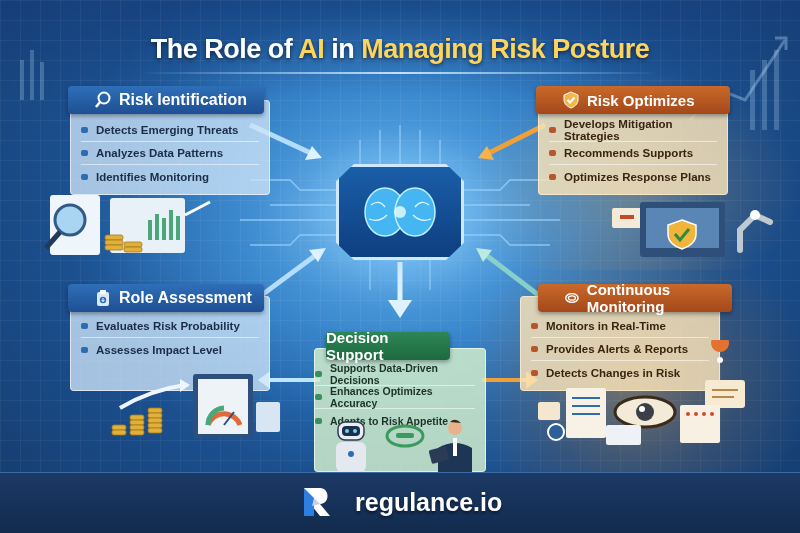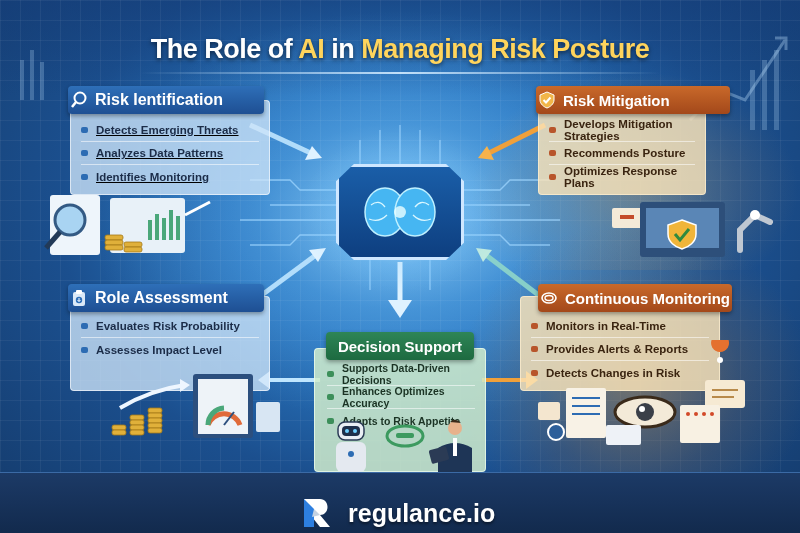--- a/index.html
+++ b/index.html
@@ -50,21 +50,21 @@
   .card { position: absolute; }
   .card .body {
     position: absolute; border-radius: 4px;
     padding: 0 10px;
   }
   .card.blue .body { background: rgba(205,228,248,0.78); border: 1px solid rgba(255,255,255,0.6); }
   .card.orange .body { background: rgba(250,228,185,0.82); border: 1px solid rgba(255,240,210,0.7); }
   .card.green .body { background: rgba(208,236,205,0.85); border: 1px solid rgba(240,255,240,0.7); }
   .card .hdr {
     position: absolute; height: 28px; border-radius: 4px;
-    display: flex; align-items: center; padding-left: 2px;
+    display: flex; align-items: center; padding-left: 26px;
     color: #fff; font-weight: bold; font-size: 16px;
     box-shadow: 0 2px 4px rgba(0,0,0,0.35);
   }
   .card.blue .hdr { background: linear-gradient(180deg, #2e6fb8 0%, #1e4f93 100%); }
   .card.orange .hdr { background: linear-gradient(180deg, #c9692a 0%, #a3481a 100%); font-size: 15px; }
   .card.green .hdr { background: linear-gradient(180deg, #2e8556 0%, #1d6a40 100%); justify-content: center; padding-left: 0; font-size: 15px; }
   .hdr .ico { width: 18px; height: 18px; margin-right: 7px; display: inline-block; }
   .item {
     display: flex; align-items: center;
     height: 23px; font-size: 11.5px; color: #1b2c48; font-weight: bold;
@@ -86,22 +86,22 @@
     border: 3px solid #cfe7ff;
     clip-path: polygon(14% 0, 86% 0, 100% 18%, 100% 82%, 86% 100%, 14% 100%, 0 82%, 0 18%);
     box-shadow: 0 0 20px rgba(140,210,255,0.9);
   }
   .chip-glow {
     position: absolute; left: 300px; top: 130px; width: 200px; height: 165px;
     background: radial-gradient(ellipse at center, rgba(190,235,255,0.7) 0%, rgba(120,200,255,0.2) 45%, rgba(0,0,0,0) 70%);
   }
   .arrow-svg { position: absolute; left: 0; top: 0; }
   .logo {
-    position: absolute; left: 300px; top: 493px; height: 40px;
-    display: flex; align-items: center; gap: 12px; justify-content: center;
+    position: absolute; left: 300px; top: 482px; height: 40px;
+    display: flex; align-items: center; gap: 19px; justify-content: center;
   }
   .logo-text {
     color: #ffffff; font-size: 25px; font-weight: bold;
     text-shadow: 0 2px 3px rgba(0,0,0,0.5);
   }
   .illus { position: absolute; }
 </style>
 </head>
 <body>
 
@@ -181,21 +181,21 @@
 <div class="chip">
   <svg width="122" height="90">
     <ellipse cx="46" cy="45" rx="20" ry="24" fill="#46b6f2" stroke="#bff0ff" stroke-width="1.5"></ellipse>
     <ellipse cx="76" cy="45" rx="20" ry="24" fill="#46b6f2" stroke="#bff0ff" stroke-width="1.5"></ellipse>
     <path d="M32 38 q8 -6 14 2 M30 52 q10 4 18 -4 M90 38 q-8 -6 -14 2 M92 52 q-10 4 -18 -4" stroke="#d8f6ff" stroke-width="1.3" fill="none"></path>
     <circle cx="61" cy="45" r="6" fill="#eaffff" opacity="0.8"></circle>
   </svg>
 </div>
 
 <div class="card blue">
-  <div class="body" style="left:70px; top:100px; width:200px; height:95px; padding-top:18px;text-decoration:underline;">
+  <div class="body" style="left:70px; top:100px; width:200px; height:95px; padding-top:18px;">
     <div class="item">
         <span class="bullet"></span>
         <span>Detects Emerging Threats</span>
       </div>
     <div class="item">
         <span class="bullet"></span>
         <span>Analyzes Data Patterns</span>
       </div>
     <div class="item">
         <span class="bullet"></span>
@@ -227,40 +227,40 @@
   <g fill="#e0b03a" stroke="#a57a18" stroke-width="0.8">
       <rect x="65" y="45" width="18" height="5" rx="2"></rect>
       <rect x="65" y="50" width="18" height="5" rx="2"></rect>
       <rect x="65" y="55" width="18" height="5" rx="2"></rect>
       <rect x="84" y="52" width="18" height="5" rx="2"></rect>
       <rect x="84" y="57" width="18" height="5" rx="2"></rect>
     </g>
 </svg>
 
 <div class="card orange">
-  <div class="body" style="left:538px; top:100px; width:168px; height:95px; padding-top:18px;">
+  <div class="body" style="left:538px; top:100px; width:190px; height:95px; padding-top:18px;">
     <div class="item">
         <span class="bullet"></span>
         <span>Develops Mitigation Strategies</span>
       </div>
     <div class="item">
         <span class="bullet"></span>
-        <span>Recommends Posture</span>
+        <span>Recommends Supports</span>
       </div>
     <div class="item">
         <span class="bullet"></span>
         <span>Optimizes Response Plans</span>
       </div>
   </div>
   <div class="hdr" style="left:536px; top:86px; width:194px;">
     <svg class="ico" viewBox="0 0 18 18">
         <path d="M9 1 L16 4 V9 C16 13 12 16 9 17 C6 16 2 13 2 9 V4 Z" fill="#f2b648" stroke="#fff" stroke-width="1"></path>
         <polyline points="5.5,9 8,11.5 12.5,6.5" fill="none" stroke="#fff" stroke-width="2"></polyline>
       </svg>
-    <span>Risk Mitigation</span>
+    <span>Risk Optimizes</span>
   </div>
 </div>
 <svg class="illus" style="left:600px; top:190px;" width="200" height="70">
   <rect x="12" y="18" width="30" height="20" rx="2" fill="#f4ead8"></rect>
   <rect x="20" y="25" width="14" height="4" fill="#c44b2a"></rect>
   <rect x="40" y="12" width="85" height="55" rx="3" fill="#2d4f7a"></rect>
   <rect x="46" y="18" width="73" height="40" fill="#5a86b6"></rect>
   <path d="M82 30 L96 35 V44 C96 52 89 57 82 59 C75 57 68 52 68 44 V35 Z" fill="#f0b53a" stroke="#fff" stroke-width="1.5"></path>
   <polyline points="75,44 80,50 89,39" fill="none" stroke="#2f8a3e" stroke-width="3"></polyline>
   <g stroke="#c0c8d2" stroke-width="6" stroke-linecap="round" fill="none">
@@ -358,35 +358,35 @@
       <circle cx="158" cy="74" r="2"></circle>
       <circle cx="166" cy="74" r="2"></circle>
       <circle cx="174" cy="74" r="2"></circle>
       <circle cx="182" cy="74" r="2"></circle>
     </g>
   <rect x="76" y="85" width="35" height="20" rx="2" fill="#eef2f7"></rect>
   <circle cx="26" cy="92" r="8" fill="#2d5f9a" stroke="#fff" stroke-width="2"></circle>
 </svg>
 
 <div class="card green">
-  <div class="body" style="left:314px; top:348px; width:172px; height:124px; padding-top:14px; padding-left:12px;">
+  <div class="body" style="left:314px; top:348px; width:172px; height:124px; padding-top:14px; padding-left:0;">
     <div class="item" style="font-size:10.5px;">
         <span class="bullet"></span>
         <span>Supports Data-Driven Decisions</span>
       </div>
     <div class="item" style="font-size:10.5px;">
         <span class="bullet"></span>
         <span>Enhances Optimizes Accuracy</span>
       </div>
     <div class="item" style="font-size:10.5px;">
         <span class="bullet"></span>
         <span>Adapts to Risk Appetite</span>
       </div>
   </div>
-  <div class="hdr" style="left:326px; top:332px; width:148px;">
+  <div class="hdr" style="left:326px; top:332px; width:124px;">
     <span>Decision Support</span>
   </div>
 </div>
 <svg class="illus" style="left:330px; top:418px;" width="160" height="54">
   <rect x="8" y="4" width="26" height="18" rx="7" fill="#e9eef4" stroke="#2b3b55" stroke-width="1.5"></rect>
   <rect x="12" y="8" width="18" height="10" rx="4" fill="#1e2f4a"></rect>
   <circle cx="17" cy="13" r="2" fill="#6fd0ff"></circle>
     <circle cx="25" cy="13" r="2" fill="#6fd0ff"></circle>
   <rect x="6" y="24" width="30" height="30" rx="6" fill="#e4e9f0"></rect>
   <circle cx="21" cy="36" r="3" fill="#2d6cb3"></circle>

